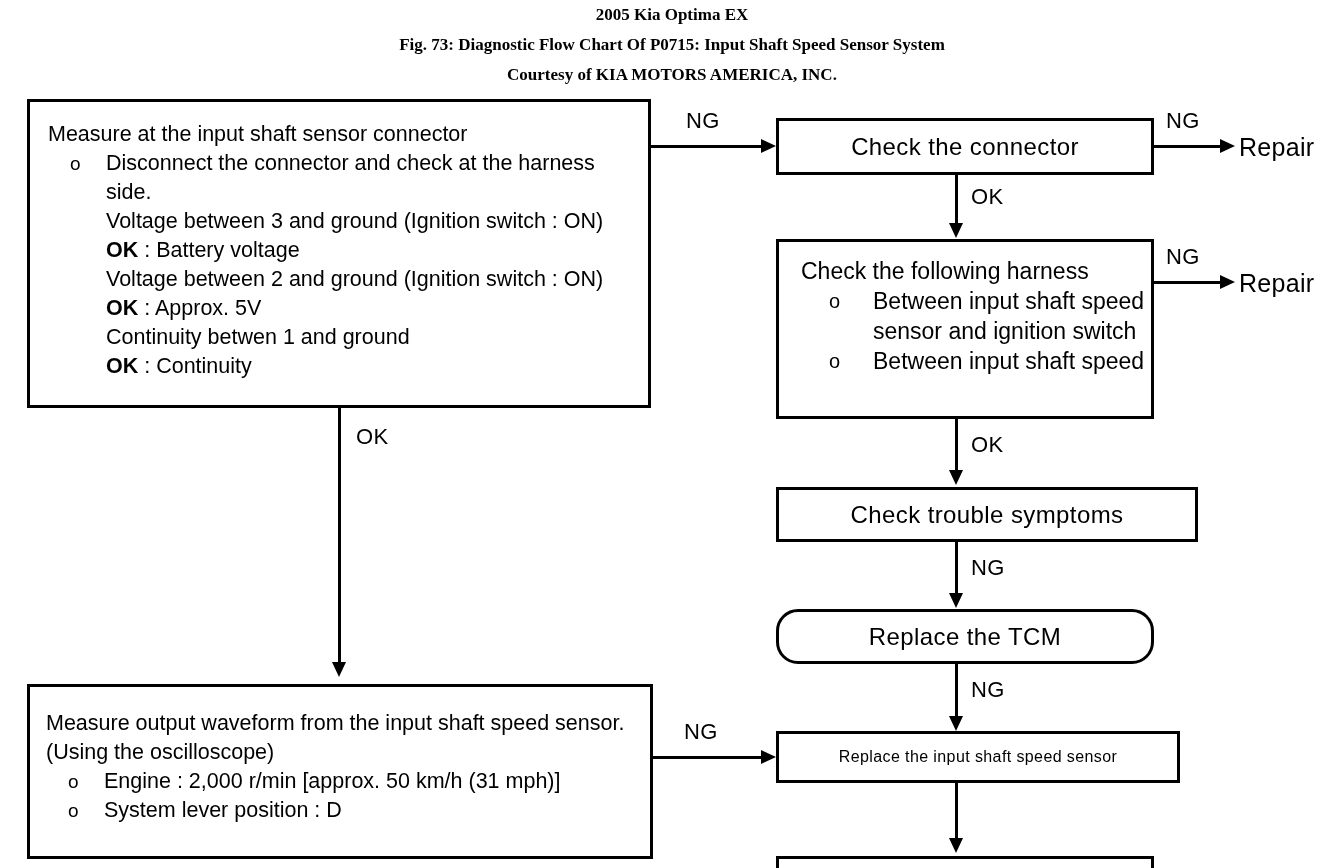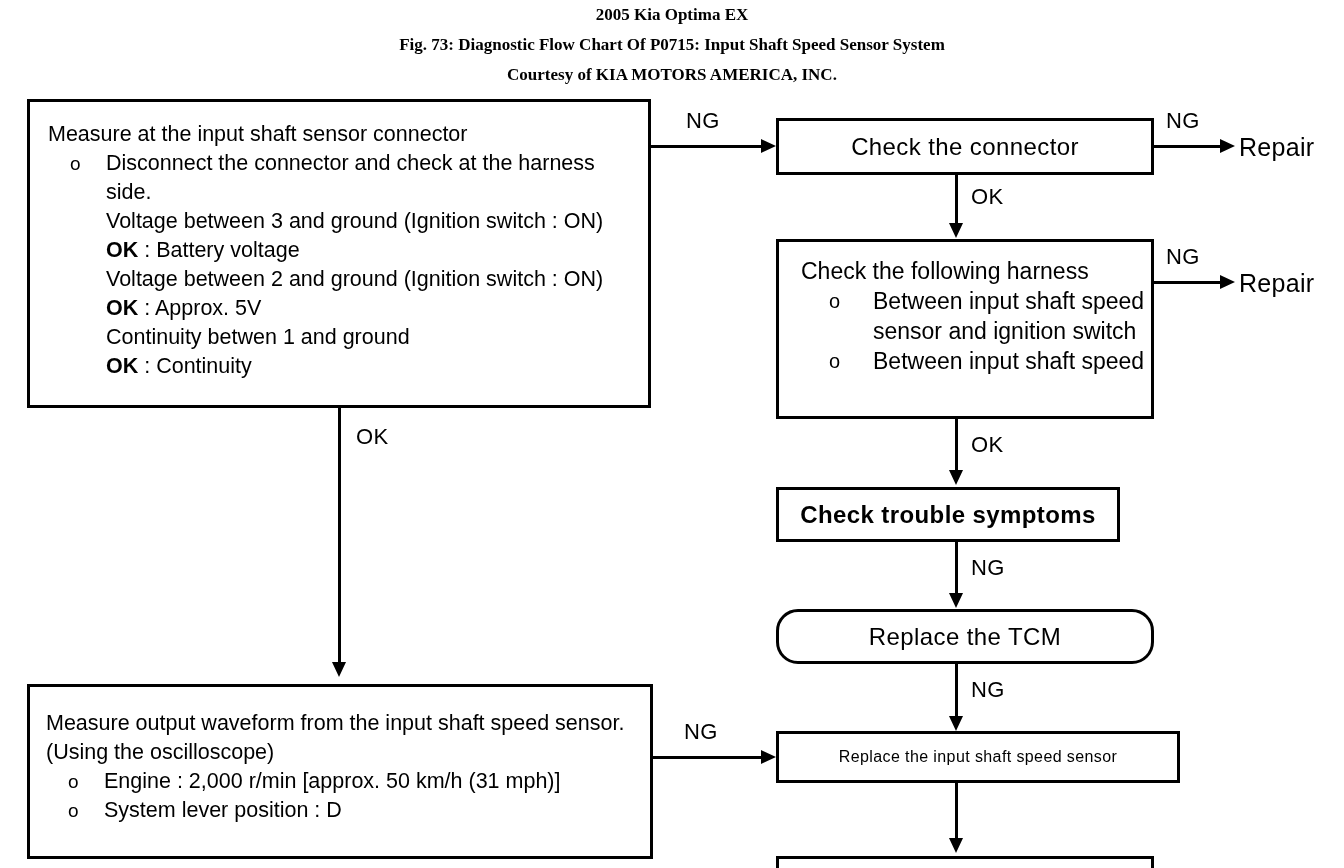--- a/index.html
+++ b/index.html
@@ -224,21 +224,21 @@
         <span>Between input shaft speed</span>
       </span>
       <span class="cont">sensor and ignition switch</span>
       <span class="bullet-row">
         <span class="bullet">o</span>
         <span>Between input shaft speed</span>
       </span>
     </div>
   </div>
 
-  <div class="box centered" style="left:768px; top:487px; width:344px; height:55px;font-weight:bold;">
+  <div class="box centered" style="left:768px; top:487px; width:422px; height:55px;">
     <div class="box-inner">
       <span class="label">Check trouble symptoms</span>
     </div>
   </div>
 
   <div class="box centered" style="left:768px; top:609px; width:378px; height:55px;border-radius:22px;">
     <div class="box-inner">
       <span class="label">Replace the TCM</span>
     </div>
   </div>

